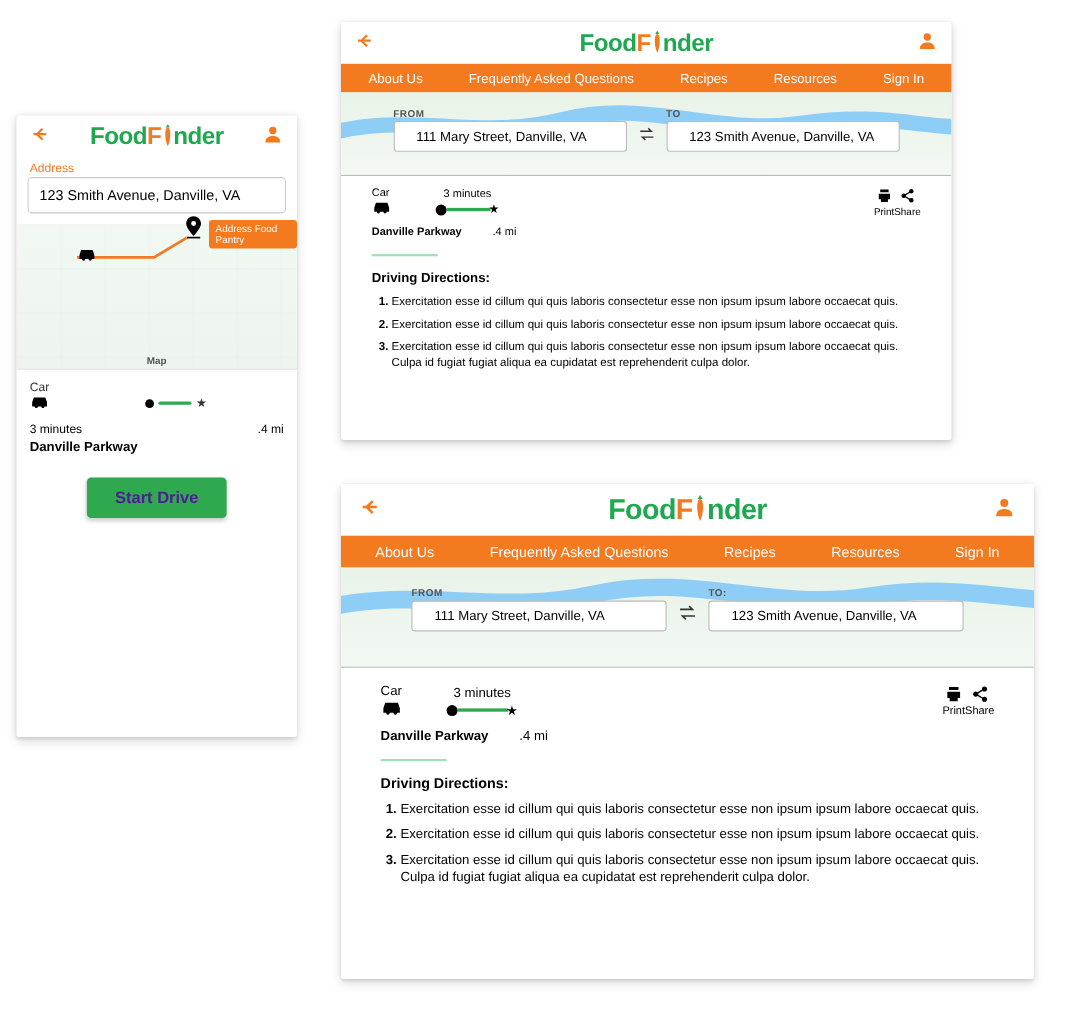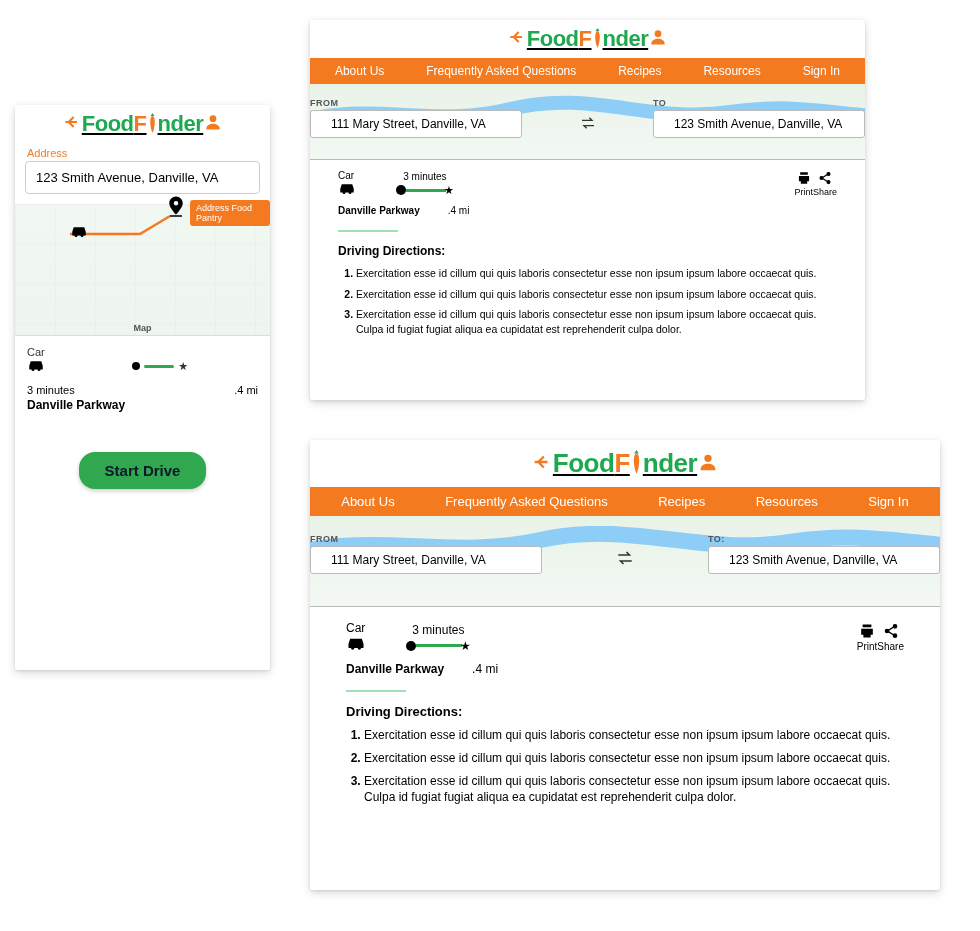--- a/index.html
+++ b/index.html
@@ -22,21 +22,21 @@
     position:relative;
   }
   .frame{
     position:absolute;
     background:#fff;
     box-shadow:0 3px 10px rgba(0,0,0,0.15),0 1px 3px rgba(0,0,0,0.1);
     border-radius:2px;
     overflow:hidden;
   }
   
-  .hdr{display:flex;align-items:center;justify-content:center;padding:6px 12px;background:#fff;text-decoration:underline;}
+  .hdr{display:flex;align-items:center;justify-content:space-between;padding:6px 12px;background:#fff;}
   .back-arrow,.user-icon{color:var(--orange);cursor:pointer;}
   .logo{font-weight:700;font-size:22px;letter-spacing:-0.5px;}
   .logo-a{color:var(--logo-green);}
   .logo-b{color:var(--orange);}
   .logo svg{display:inline-block;vertical-align:-4px;}
 
   
   #mobile{left:15px;top:105px;width:255px;height:565px;}
   #mobile .addr-label{color:var(--orange);font-size:11px;padding:4px 12px 0;}
   #mobile .addr-box{margin:2px 10px 10px;background:#fff;border:1px solid #ccc;border-radius:4px;padding:8px 10px;font-size:13px;}
@@ -51,33 +51,33 @@
   #mobile .pin{position:absolute;left:152px;top:6px;color:#000;}
   #mobile .pantry-tag{position:absolute;left:175px;top:10px;background:var(--orange);color:#fff;font-size:9px;padding:3px 6px;border-radius:3px;}
   #mobile .car-on-map{position:absolute;left:55px;top:34px;}
   #mobile .map-lbl{position:absolute;left:50%;bottom:2px;transform:translateX(-50%);font-size:9px;color:#555;font-weight:bold;}
   #mobile .trip{padding:10px 12px 4px;font-size:11px;color:#333;}
   #mobile .slider{display:flex;align-items:center;gap:4px;padding:0 12px 10px;}
   #mobile .slider-line{flex:none;width:30px;height:3px;background:var(--green);border-radius:2px;}
   #mobile .slider-dot{width:8px;height:8px;border-radius:50%;background:#000;}
   #mobile .trip2{display:flex;justify-content:space-between;padding:6px 12px 2px;font-size:11px;}
   #mobile .trip3{padding:0 12px;font-size:12px;font-weight:700;}
-  #mobile .start-btn{margin:40px auto 0;display:block;background:var(--green);color:#0f172a;border:none;border-radius:16px;padding:10px 26px;font-size:15px;font-weight:700;box-shadow:0 2px 4px rgba(0,0,0,0.2);cursor:pointer;}
+  #mobile .start-btn{margin:21px auto 0;display:block;background:var(--green);color:#4c1d95;border:none;border-radius:4px;padding:10px 26px;font-size:15px;font-weight:700;box-shadow:0 2px 4px rgba(0,0,0,0.2);cursor:pointer;}
 
   
   .wide{left:310px;width:555px;}
   #wide1{top:20px;height:380px;}
   #wide2{top:440px;width:630px;height:450px;}
   .navbar{background:var(--orange);color:#fff;display:flex;justify-content:space-around;align-items:center;font-size:12px;padding:6px 4px;}
   .navbar span{cursor:pointer;}
   .wmap{height:75px;position:relative;background:
     linear-gradient(180deg,var(--map1) 0%, #f3f8f3 100%);
     border-bottom:1px solid #bbb;overflow:hidden;}
   .wmap .river{position:absolute;left:-20px;right:-20px;top:10px;height:40px;}
-  .wmap .fromto{position:absolute;left:0;right:0;top:14px;display:flex;justify-content:space-between;gap:10px;align-items:flex-end;}
+  .wmap .fromto{position:absolute;left:0;right:0;top:14px;display:flex;justify-content:center;gap:10px;align-items:flex-end;}
   .ft-col{display:flex;flex-direction:column;gap:2px;}
   .ft-label{font-size:9px;color:#555;font-weight:700;letter-spacing:0.5px;}
   .ft-input{background:#fff;border:1px solid #bbb;border-radius:3px;padding:6px 20px;font-size:12px;width:170px;}
   #wide2 .ft-input{width:190px;}
   .swap{align-self:flex-end;margin-bottom:4px;color:#333;}
   .content{padding:10px 28px;font-size:11px;}
   .row1{display:flex;align-items:center;gap:40px;}
   .carcol{display:flex;flex-direction:column;align-items:flex-start;}
   .carcol .lbl{font-size:10px;}
   .tslider{display:flex;flex-direction:column;align-items:center;}

